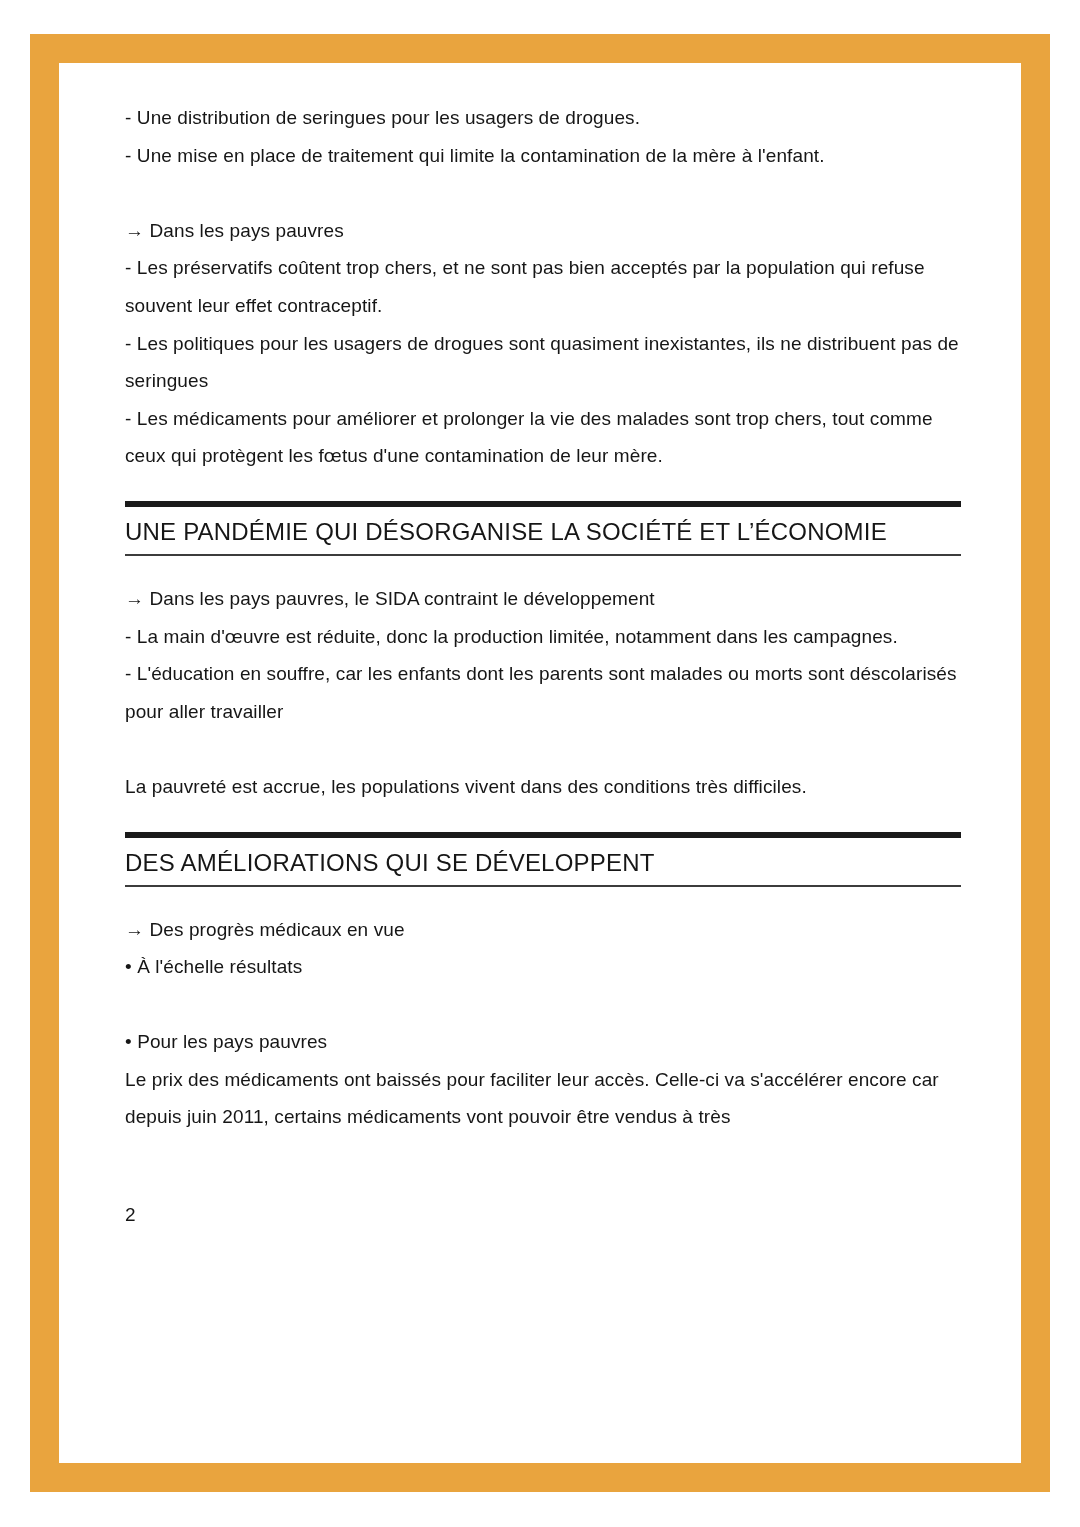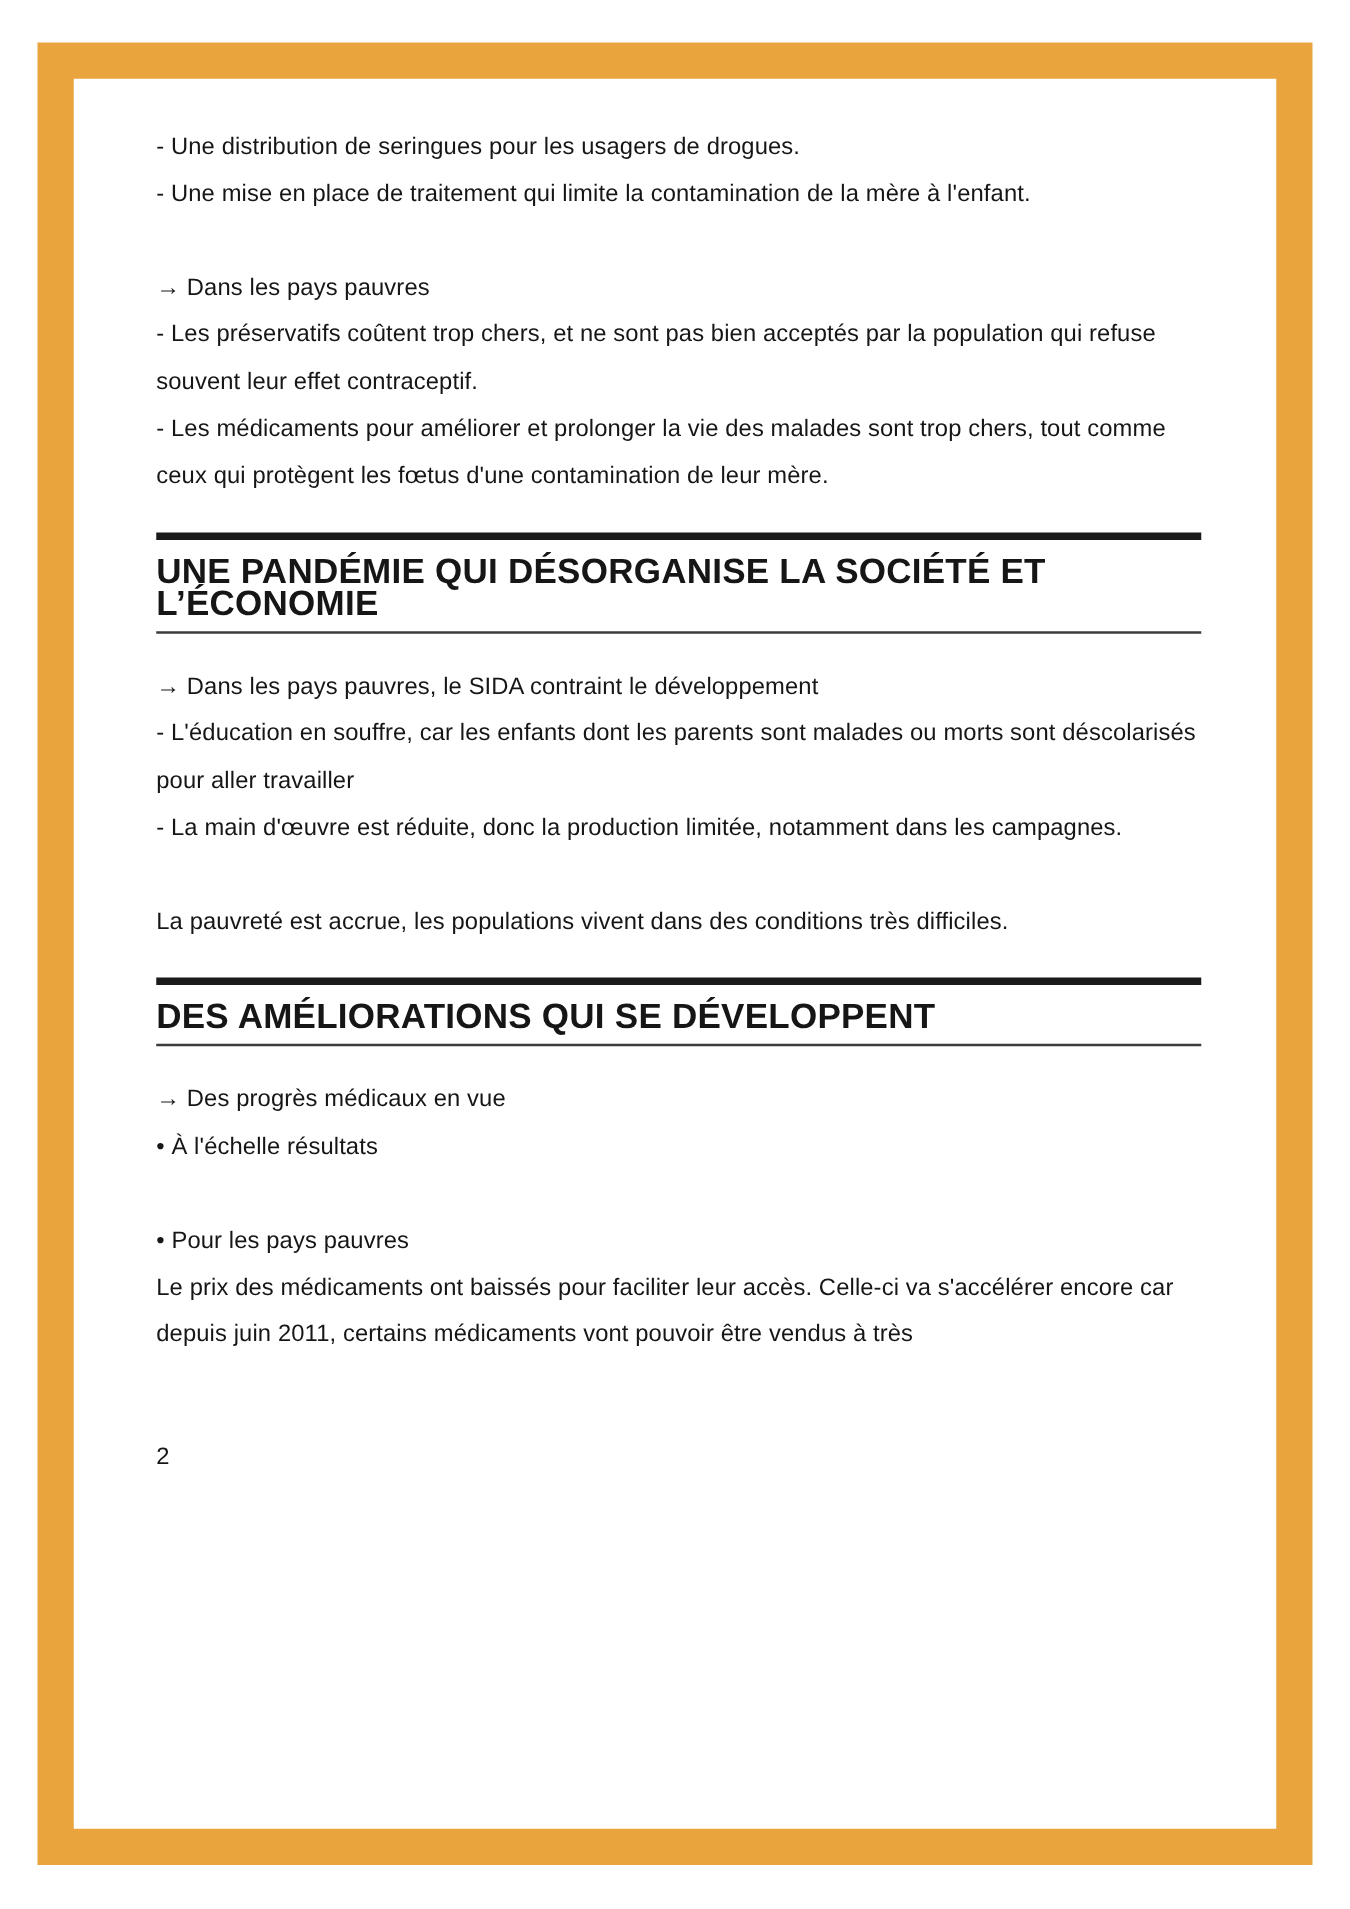--- a/index.html
+++ b/index.html
@@ -26,23 +26,23 @@
     padding: 36px 60px 0 66px;
     overflow: hidden;
   }
   p.line {
     font-size: 19px;
     line-height: 37.6px;
     letter-spacing: 0.1px;
   }
   .blank { height: 37.6px; }
   .section-heading {
-    font-size: 28px;
+    font-size: 24px;
     line-height: 26px;
-    font-weight: bold;
+    font-weight: normal;
     letter-spacing: 0.2px;
     border-top: 6px solid #1a1a1a;
     border-bottom: 2px solid #3c3c3c;
     padding: 12px 0 9px 0;
     margin: 26px 0 24px 0;
   }
   .page-number { margin-top: 60px; }
 </style>
 </head>
 <body>
@@ -50,27 +50,28 @@
 <div class="frame" style="background: rgb(233, 164, 62);">
   <div class="page">
 
     <p class="line">- Une distribution de seringues pour les usagers de drogues.</p>
     <p class="line">- Une mise en place de traitement qui limite la contamination de la mère à l'enfant.</p>
 
     <div class="blank"></div>
 
     <p class="line">→ Dans les pays pauvres</p>
     <p class="line">- Les préservatifs coûtent trop chers, et ne sont pas bien acceptés par la population qui refuse souvent leur effet contraceptif.</p>
+    <p class="line">- Les politiques pour les usagers de drogues sont quasiment inexistantes, ils ne distribuent pas de seringues</p>
     <p class="line">- Les médicaments pour améliorer et prolonger la vie des malades sont trop chers, tout comme ceux qui protègent les fœtus d'une contamination de leur mère.</p>
 
     <h2 class="section-heading">UNE PANDÉMIE QUI DÉSORGANISE LA SOCIÉTÉ ET L’ÉCONOMIE</h2>
 
     <p class="line">→ Dans les pays pauvres, le SIDA contraint le développement</p>
+    <p class="line">- La main d'œuvre est réduite, donc la production limitée, notamment dans les campagnes.</p>
     <p class="line">- L'éducation en souffre, car les enfants dont les parents sont malades ou morts sont déscolarisés pour aller travailler</p>
-    <p class="line">- La main d'œuvre est réduite, donc la production limitée, notamment dans les campagnes.</p>
 
     <div class="blank"></div>
 
     <p class="line">La pauvreté est accrue, les populations vivent dans des conditions très difficiles.</p>
 
     <h2 class="section-heading">DES AMÉLIORATIONS QUI SE DÉVELOPPENT</h2>
 
     <p class="line">→ Des progrès médicaux en vue</p>
     <p class="line">• À l'échelle résultats</p>
 

